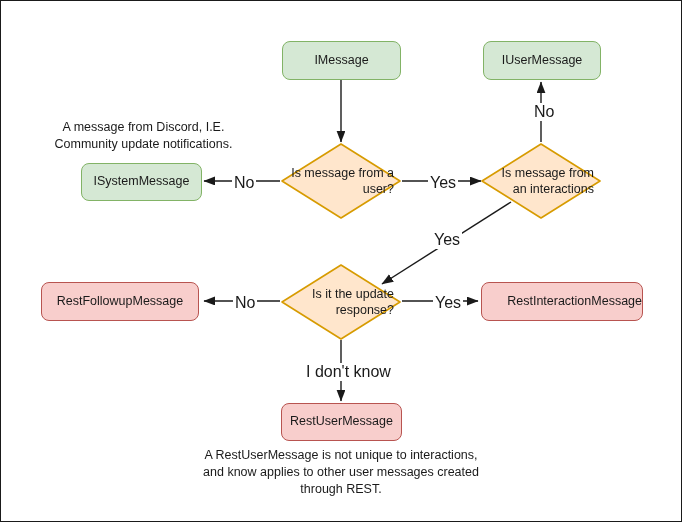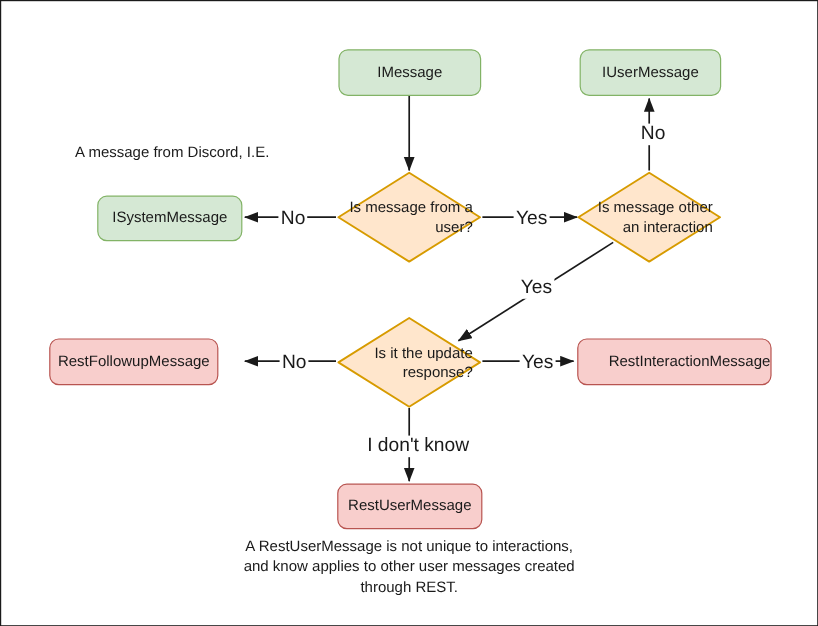--- a/index.html
+++ b/index.html
@@ -129,21 +129,21 @@
   </div>
 
   <div class="node node-box green" style="left:482px; top:40px; width:118px; height:39px;">
     <span>IUserMessage</span>
   </div>
 
   <div class="node node-box green" style="left:80px; top:162px; width:121px; height:38px;">
     <span>ISystemMessage</span>
   </div>
 
-  <div class="node node-box pink" style="left:40px; top:281px; width:141px; height:39px;align-items:center;">
+  <div class="node node-box pink" style="left:40px; top:281px; width:158px; height:39px;align-items:center;">
     <span>RestFollowupMessage</span>
   </div>
 
   <div class="node node-box pink" style="left:480px; top:281px; width:162px; height:39px;justify-content:flex-end;">
     <span>RestInteractionMessage</span>
   </div>
 
   <div class="node node-box pink" style="left:280px; top:402px; width:121px; height:38px;">
     <span>RestUserMessage</span>
   </div>
@@ -152,40 +152,41 @@
     <svg width="122" height="78" viewBox="0 0 122 78">
       <path d="M61,2 L120,39 L61,76 L2,39 Z" fill="#ffe6cc" stroke="#d79b00" stroke-width="1.6" stroke-linejoin="round"></path>
     </svg>
     <div class="diamond-label">Is message from a user?</div>
   </div>
 
   <div class="diamond-wrap" style="left:479px; top:141px; width:122px; height:78px;">
     <svg width="122" height="78" viewBox="0 0 122 78">
       <path d="M61,2 L120,39 L61,76 L2,39 Z" fill="#ffe6cc" stroke="#d79b00" stroke-width="1.6" stroke-linejoin="round"></path>
     </svg>
-    <div class="diamond-label">Is message other an interaction</div>
+    <div class="diamond-label">Is message from an interactions</div>
   </div>
 
   <div class="diamond-wrap" style="left:279px; top:262px; width:122px; height:78px;">
     <svg width="122" height="78" viewBox="0 0 122 78">
       <path d="M61,2 L120,39 L61,76 L2,39 Z" fill="#ffe6cc" stroke="#d79b00" stroke-width="1.6" stroke-linejoin="round"></path>
     </svg>
     <div class="diamond-label">Is it the update response?</div>
   </div>
 
   <div class="edge-label" style="left:231px; top:173px;">No</div>
   <div class="edge-label" style="left:427px; top:173px;">Yes</div>
   <div class="edge-label" style="left:531px; top:102px;">No</div>
   <div class="edge-label" style="left:431px; top:230px;">Yes</div>
   <div class="edge-label" style="left:232px; top:293px;">No</div>
   <div class="edge-label" style="left:432px; top:293px;">Yes</div>
   <div class="edge-label" style="left:303px; top:362px;">I don't know</div>
 
   <div class="note" style="left:45px; top:118px; width:195px;">
     <div>A message from Discord, I.E.</div>
+    <div>Community update notifications.</div>
   </div>
 
   <div class="note" style="left:175px; top:446px; width:330px;">
     <div>A RestUserMessage is not unique to interactions,</div>
     <div>and know applies to other user messages created</div>
     <div>through REST.</div>
   </div>
 
 </div>
 

